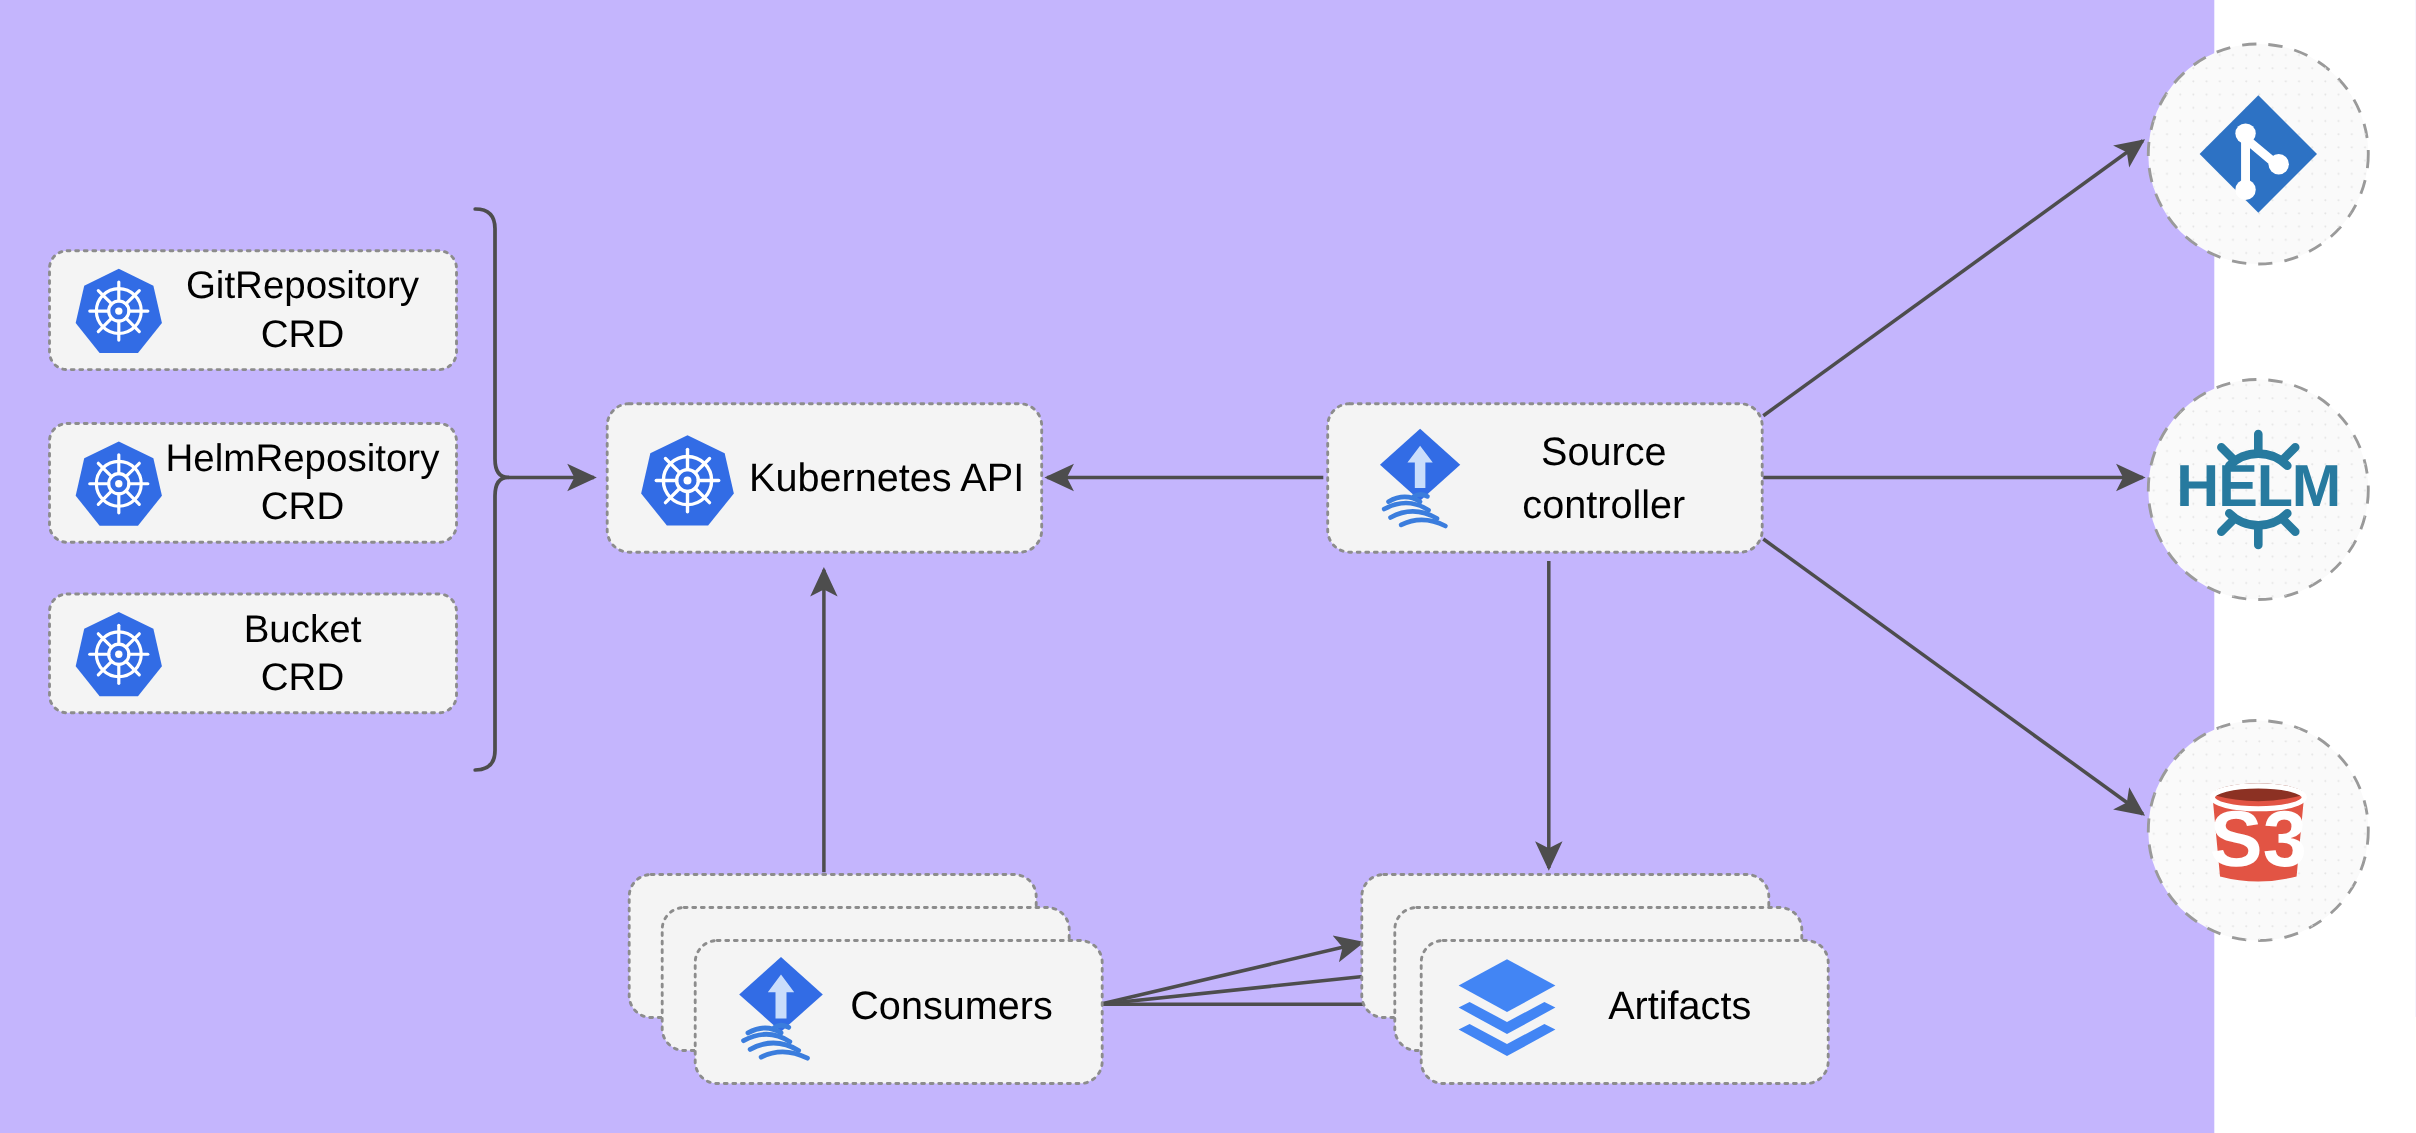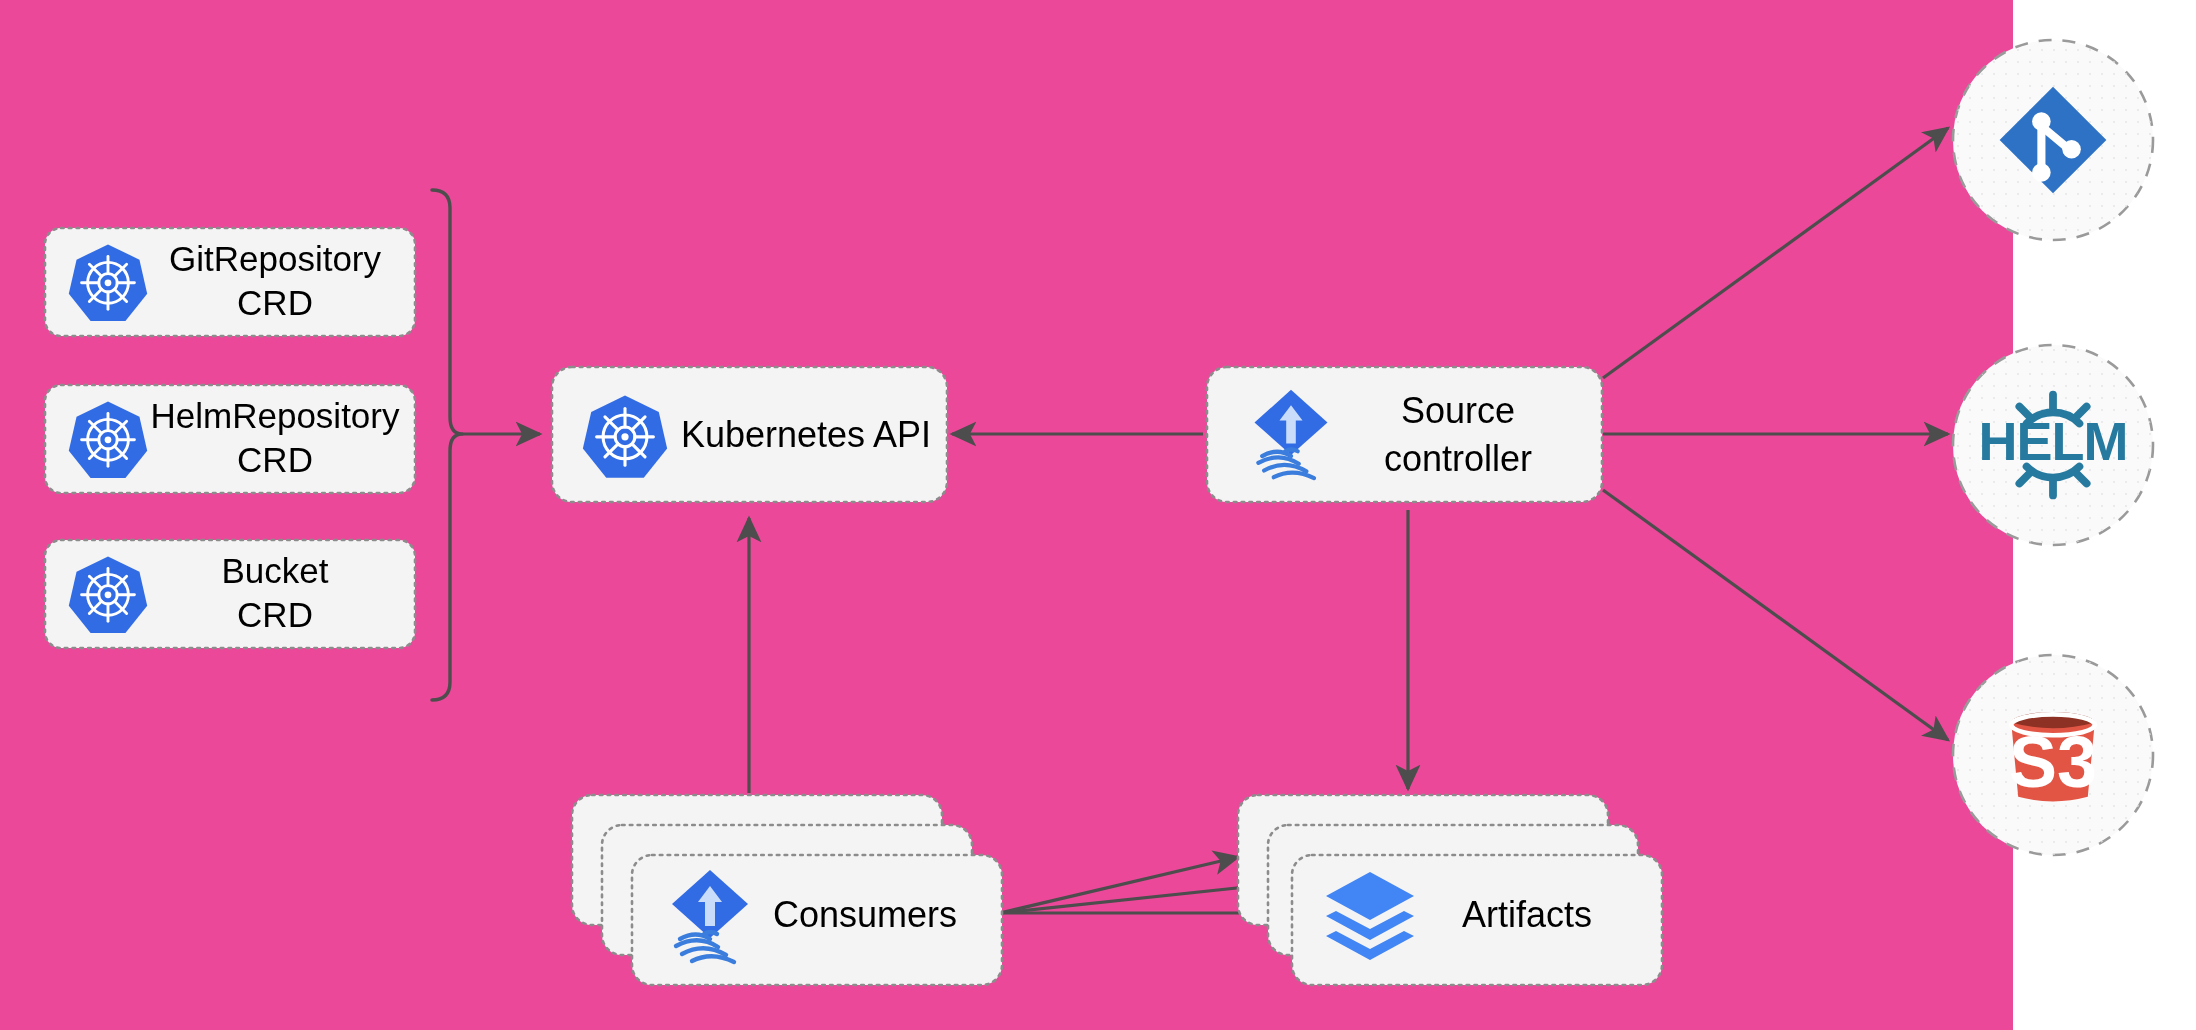--- a/index.html
+++ b/index.html
@@ -10,21 +10,21 @@
   body {
     width: 2196px;
     height: 1030px;
     font-family: "Liberation Sans", sans-serif;
     overflow: hidden;
   }
   #diagram-root {
     position: relative;
     width: 2013px;
     height: 1030px;
-    background: #ec4899;
+    background: #c4b5fd;
   }
   svg.layer {
     position: absolute;
     top: 0;
     left: 0;
     width: 2196px;
     height: 1030px;
   }
   .node-label {
     font-family: "Liberation Sans", sans-serif;

